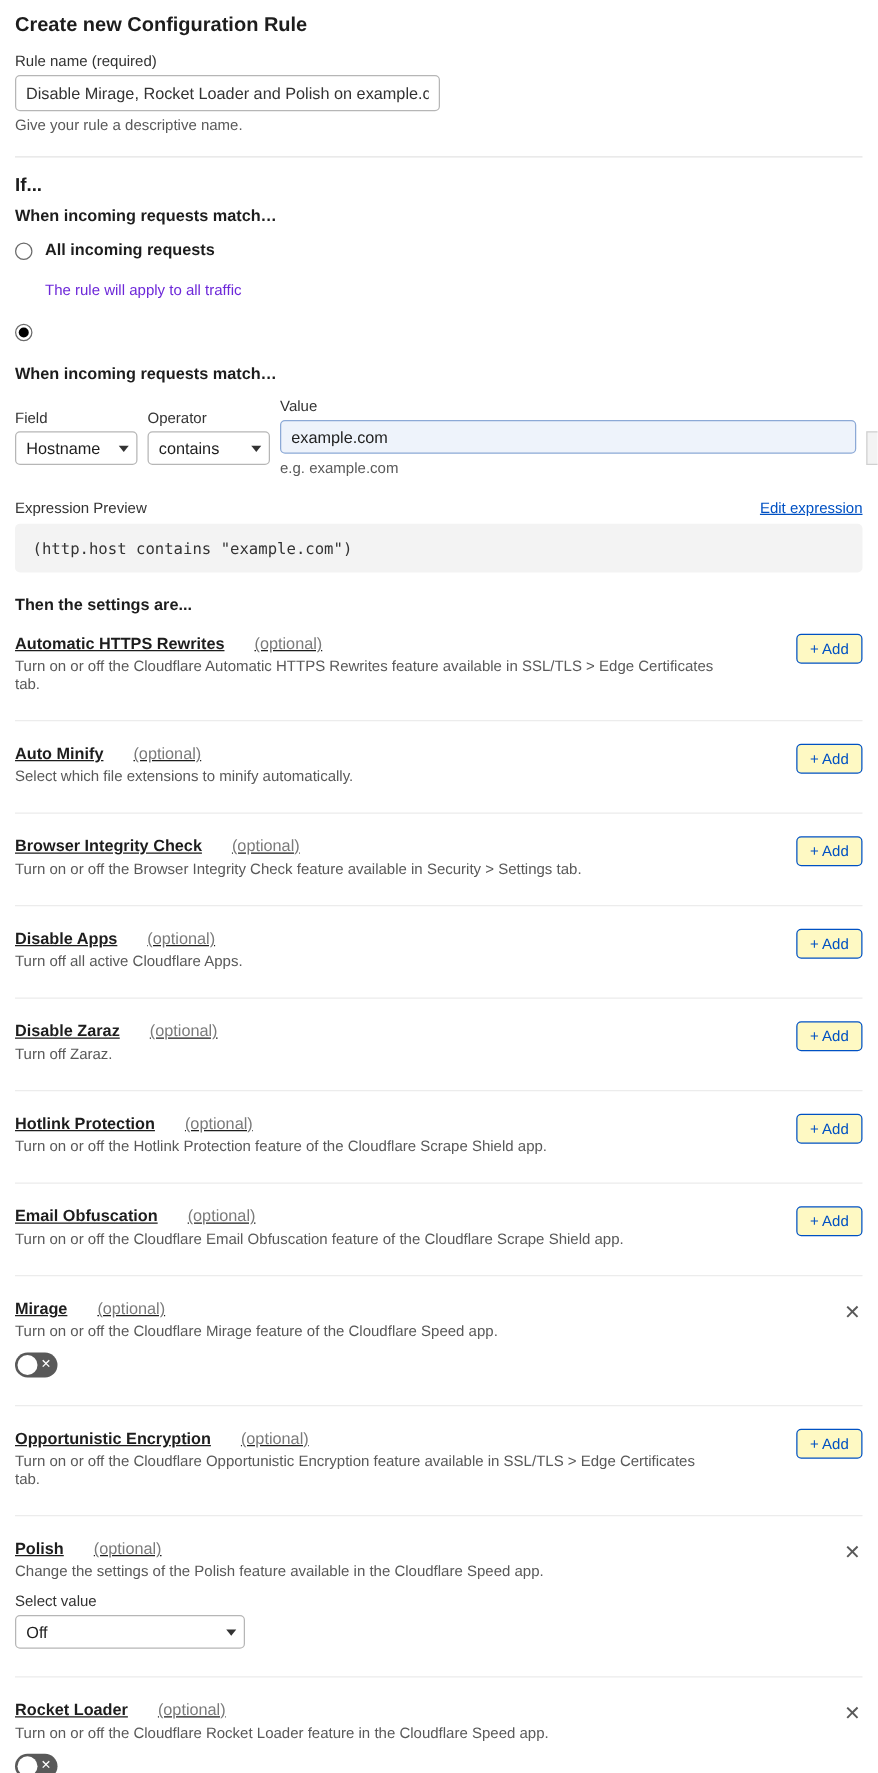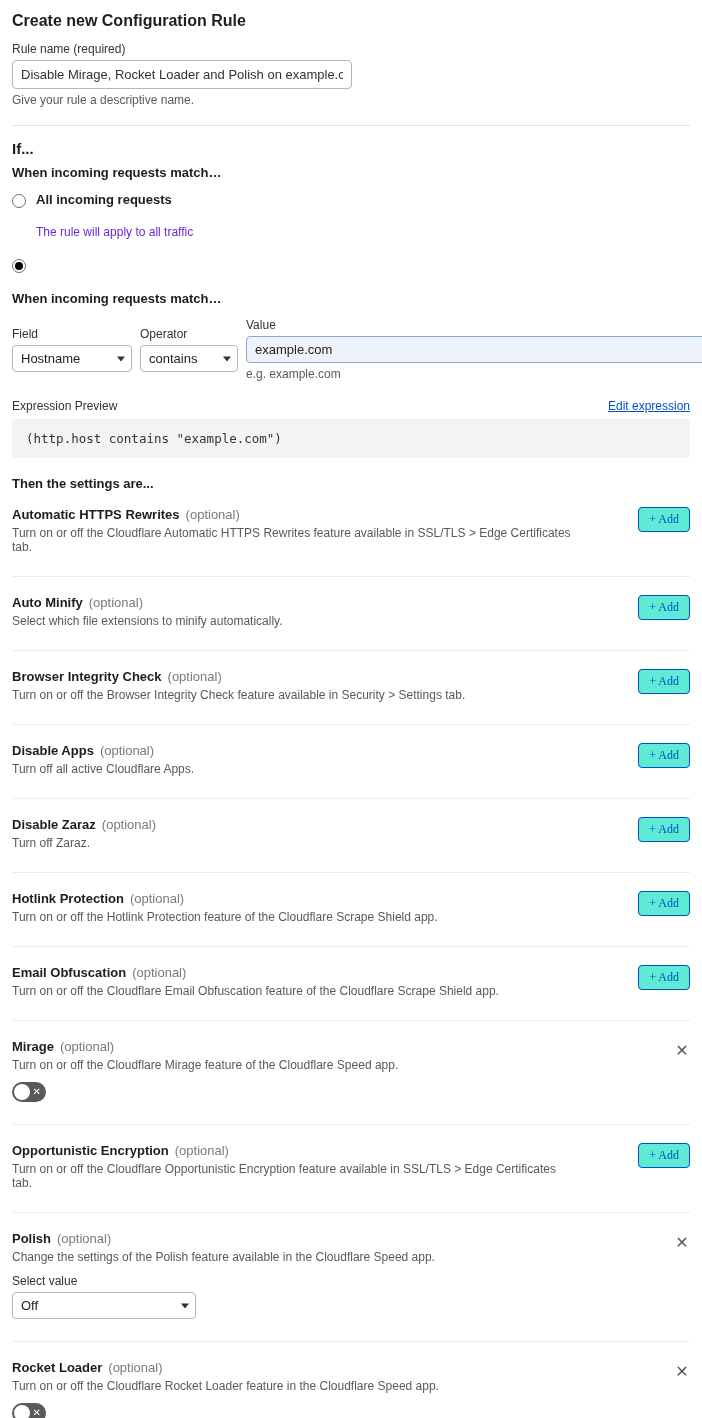--- a/index.html
+++ b/index.html
@@ -91,27 +91,27 @@
 
   .expr-row { display:flex; align-items:center; justify-content:space-between; margin: 18px 0 6px 0;}
   .link { color:#0051c3; text-decoration:underline; font-size:12px; cursor:pointer;}
   .code-box {
     background:#f3f3f3; border-radius:4px; padding:12px 14px;
     font-family: ui-monospace, SFMono-Regular, Menlo, monospace; font-size:12.5px; color:#333;
   }
 
   .setting { padding-top: 4px; }
   .setting-head { display:flex; align-items:flex-start; justify-content:space-between; }
-  .setting-title-row { display:flex; align-items:baseline; gap:6px; flex-wrap:wrap;}
+  .setting-title-row { display:flex; align-items:baseline; gap:24px; flex-wrap:wrap;text-decoration:underline;}
   .setting-title { font-weight:600; font-size:13px; }
   .optional { color:#7a7a7a; font-size:13px; font-weight:400;}
   .setting-desc { font-size:12px; color:#595959; margin-top:4px; max-width: 560px;}
   .add-btn {
-    border:1px solid #0051c3; color:#0051c3; background:#5eead4; border-radius:4px;
-    padding:4px 10px; font-size:12px; cursor:pointer; white-space:nowrap;font-family:Liberation Serif, serif;
+    border:1px solid #0051c3; color:#0051c3; background:#fef9c3; border-radius:4px;
+    padding:4px 10px; font-size:12px; cursor:pointer; white-space:nowrap;
   }
   .close-x {
     width:16px; height:16px; cursor:pointer; color:#595959; font-size:16px; line-height:16px;
     text-align:center; margin-top: 4px;
   }
   .toggle {
     width:34px; height:20px; background:#595959; border-radius:999px; position:relative; cursor:pointer;
     margin-top:10px;
   }
   .toggle .knob {
@@ -150,21 +150,21 @@
   <div class="radio-outer">
       <div class="radio-inner"></div>
     </div>
 </div>
 
 <div class="subheading" style="margin-top:14px">When incoming requests match…</div>
 
 <div class="filter-row">
   <div class="filter-col">
     <label>Field</label>
-    <div class="select" style="width:120px">
+    <div class="select" style="width:98px">
       <span>Hostname</span><span class="caret"></span>
     </div>
   </div>
   <div class="filter-col">
     <label>Operator</label>
     <div class="select" style="width:98px">
       <span>contains</span><span class="caret"></span>
     </div>
   </div>
   <div class="filter-col" style="flex:1">

